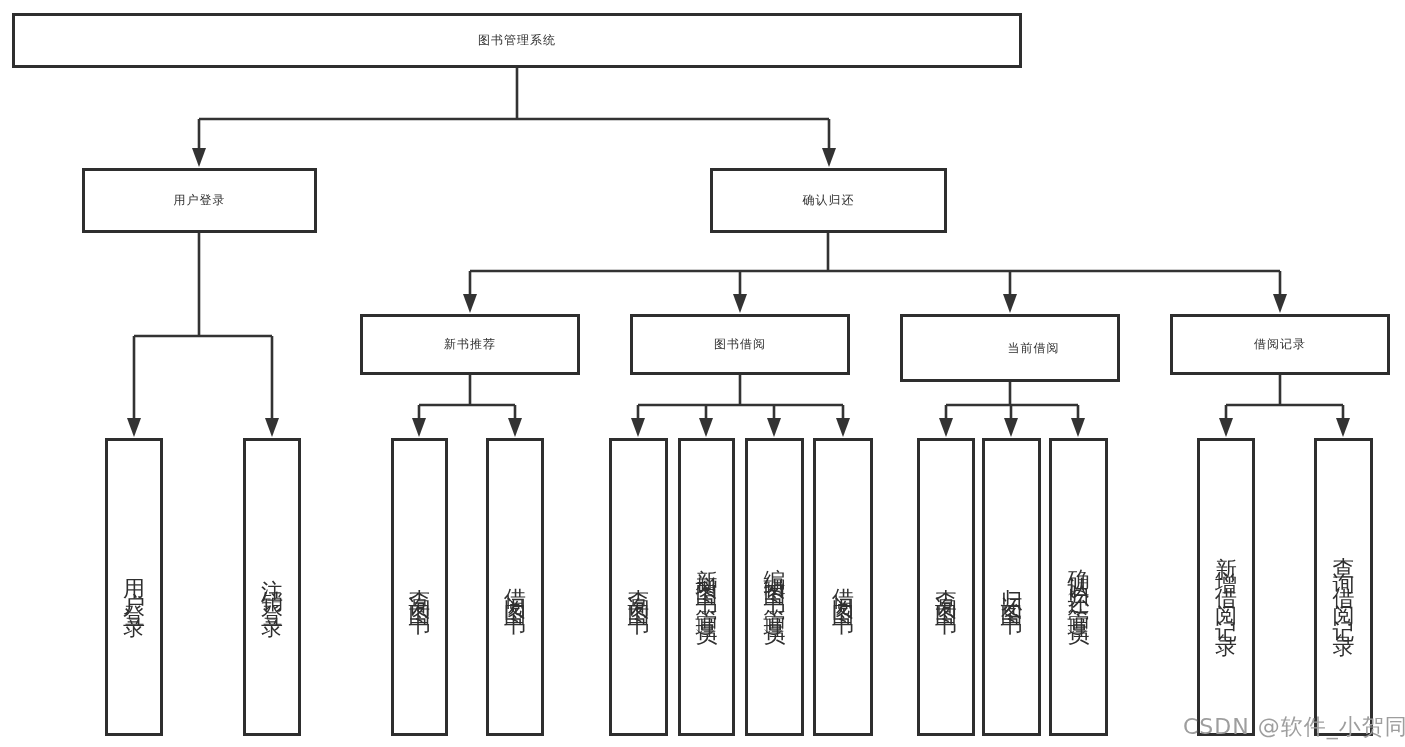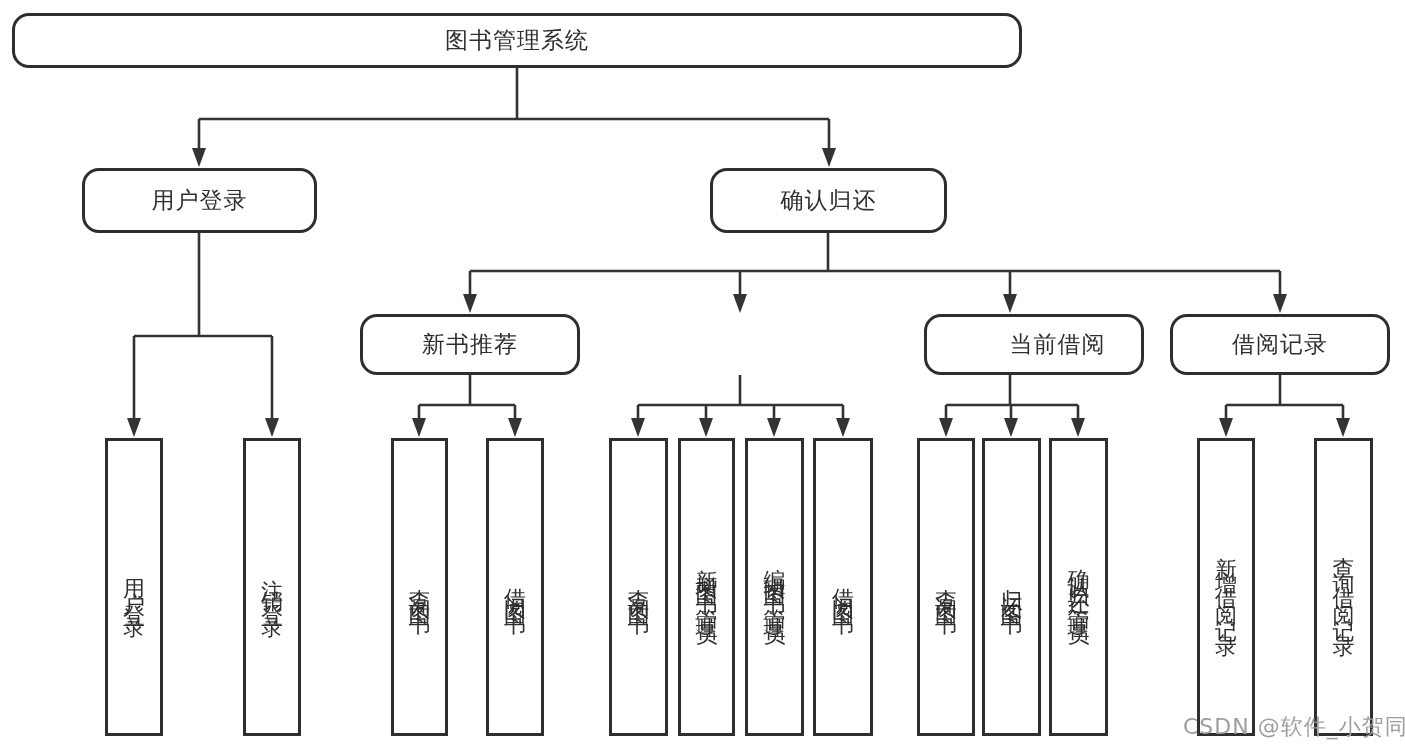--- a/index.html
+++ b/index.html
@@ -15,21 +15,21 @@
   }
   .connectors{position:absolute;left:0;top:0;z-index:1;}
   .connectors path{stroke:var(--line);stroke-width:2.6;fill:none;}
   .connectors polygon{fill:var(--line);stroke:none;}
   .node{
     position:absolute; box-sizing:border-box; z-index:2;
     background:var(--background); border:3px solid var(--box-border);
     display:flex; align-items:center; justify-content:center;
     text-align:center;
   }
-  .hbox{font-size:23px; letter-spacing:1px;border-radius:17px;}
+  .hbox{font-size:12px; letter-spacing:1px;}
   .vbox{
     font-size:22px; line-height:1;
     writing-mode:vertical-rl; text-orientation:mixed;
     letter-spacing:8px;
   }
   .ls13{letter-spacing:13px;}
   .ls16{letter-spacing:16px;}
   .watermark{
     position:absolute; left:1183px; top:712px; z-index:3;
     font-size:22px; color:var(--watermark); letter-spacing:1px;
@@ -76,21 +76,22 @@
     <polygon points="1219,418 1233,418 1226,437"></polygon>
     <polygon points="1336,418 1350,418 1343,437"></polygon>
   </svg>
 
   <div class="node hbox" style="left:12px;top:13px;width:1010px;height:55px;">图书管理系统</div>
 
   <div class="node hbox" style="left:82px;top:168px;width:235px;height:65px;">用户登录</div>
   <div class="node hbox" style="left:710px;top:168px;width:237px;height:65px;">确认归还</div>
 
   <div class="node hbox" style="left:360px;top:314px;width:220px;height:61px;">新书推荐</div>
-  <div class="node hbox" style="left:924px;top:314px;width:220px;height:61px;padding-left:47px;">当前借阅</div>
+  <div class="node hbox" style="left:630px;top:314px;width:220px;height:61px;">图书借阅</div>
+  <div class="node hbox" style="left:900px;top:314px;width:220px;height:68px;padding-left:47px;">当前借阅</div>
   <div class="node hbox" style="left:1170px;top:314px;width:220px;height:61px;font-family:Liberation Serif, serif;">借阅记录</div>
 
   <div class="node vbox ls13" style="left:105px;top:438px;width:58px;height:298px;">用户登录</div>
   <div class="node vbox ls13" style="left:243px;top:438px;width:58px;height:298px;">注销登录</div>
 
   <div class="node vbox" style="left:391px;top:438px;width:57px;height:298px;">查询图书</div>
   <div class="node vbox" style="left:486px;top:438px;width:58px;height:298px;">借阅图书</div>
 
   <div class="node vbox" style="left:609px;top:438px;width:59px;height:298px;">查询图书</div>
   <div class="node vbox" style="left:678px;top:438px;width:57px;height:298px;">新增图书（管理员）</div>

